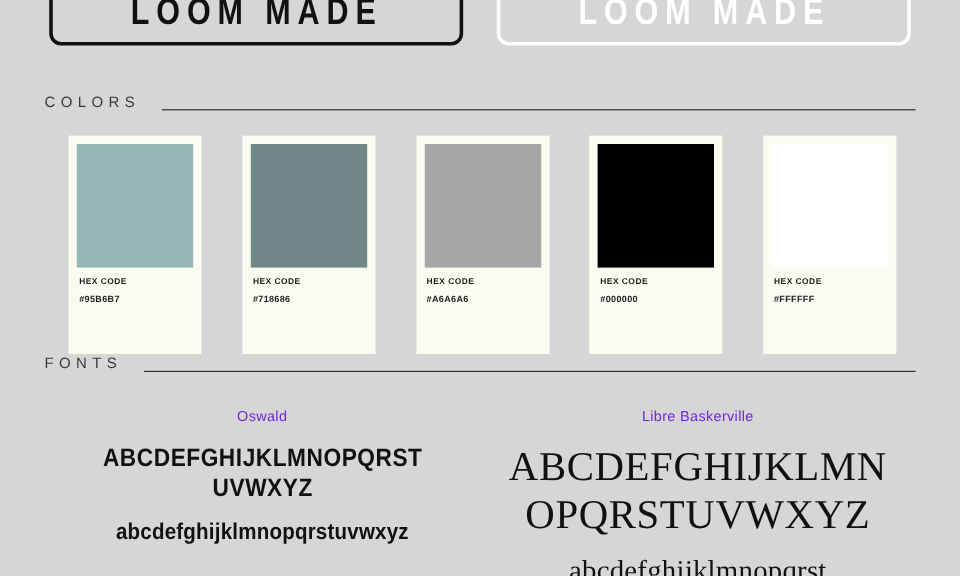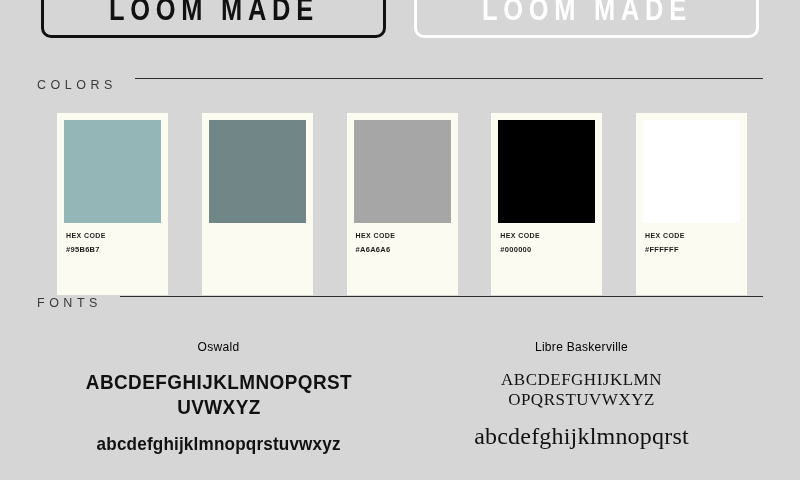--- a/index.html
+++ b/index.html
@@ -59,21 +59,21 @@
   }
   .logo-badge.dark .logo-text { color: #111111; }
   .logo-badge.light .logo-text { color: #ffffff; }
 
   
   .section-head {
     position: absolute;
     left: 37px;
     width: 726px;
     display: flex;
-    align-items: flex-start;
+    align-items: flex-end;
     gap: 18px;
   }
   .section-title {
     font-size: 12.5px;
     letter-spacing: 4.5px;
     color: #3a3a3a;
     font-weight: 400;
     white-space: nowrap;
   }
   .section-rule {
@@ -136,21 +136,21 @@
   }
   .font-col {
     width: 50%;
     display: flex;
     flex-direction: column;
     align-items: center;
     text-align: center;
   }
   .font-name {
     font-size: 12px;
-    color: #000000;
+    color: #6d28d9;
     letter-spacing: 0.3px;
     margin-bottom: 16px;
   }
   .specimen-upper, .specimen-lower {
     color: #111111;
     line-height: 1.17;
   }
   .col-sans .font-name { font-family: "Liberation Sans", sans-serif; }
   .col-sans .specimen-upper {
     font-family: "Liberation Sans Narrow", "Liberation Sans", sans-serif;
@@ -163,21 +163,21 @@
     font-family: "Liberation Sans Narrow", "Liberation Sans", sans-serif;
     font-weight: 700;
     font-size: 19px;
     letter-spacing: 0.2px;
     margin-top: 14px;
     transform: scaleX(0.9);
   }
   .col-serif .font-name { font-family: "Liberation Sans", sans-serif; }
   .col-serif .specimen-upper {
     font-family: "Liberation Serif", serif;
-    font-size: 17px;
+    font-size: 34px;
     letter-spacing: 0.5px;
   }
   .col-serif .specimen-lower {
     font-family: "Liberation Serif", serif;
     font-size: 24px;
     letter-spacing: 0.2px;
     margin-top: 12px;
   }
   .specimen-line { display: block; }
 </style>
@@ -205,20 +205,24 @@
     <div class="swatch-card">
       <div class="swatch-chip" style="background:#95B6B7"></div>
       <div class="swatch-meta">
         <div class="swatch-label">HEX CODE</div>
         <div class="swatch-hex">#95B6B7</div>
       </div>
     </div>
 
     <div class="swatch-card">
       <div class="swatch-chip" style="background:#718686"></div>
+      <div class="swatch-meta">
+        <div class="swatch-label">HEX CODE</div>
+        <div class="swatch-hex">#718686</div>
+      </div>
     </div>
 
     <div class="swatch-card">
       <div class="swatch-chip" style="background:#A6A6A6"></div>
       <div class="swatch-meta">
         <div class="swatch-label">HEX CODE</div>
         <div class="swatch-hex">#A6A6A6</div>
       </div>
     </div>
 

